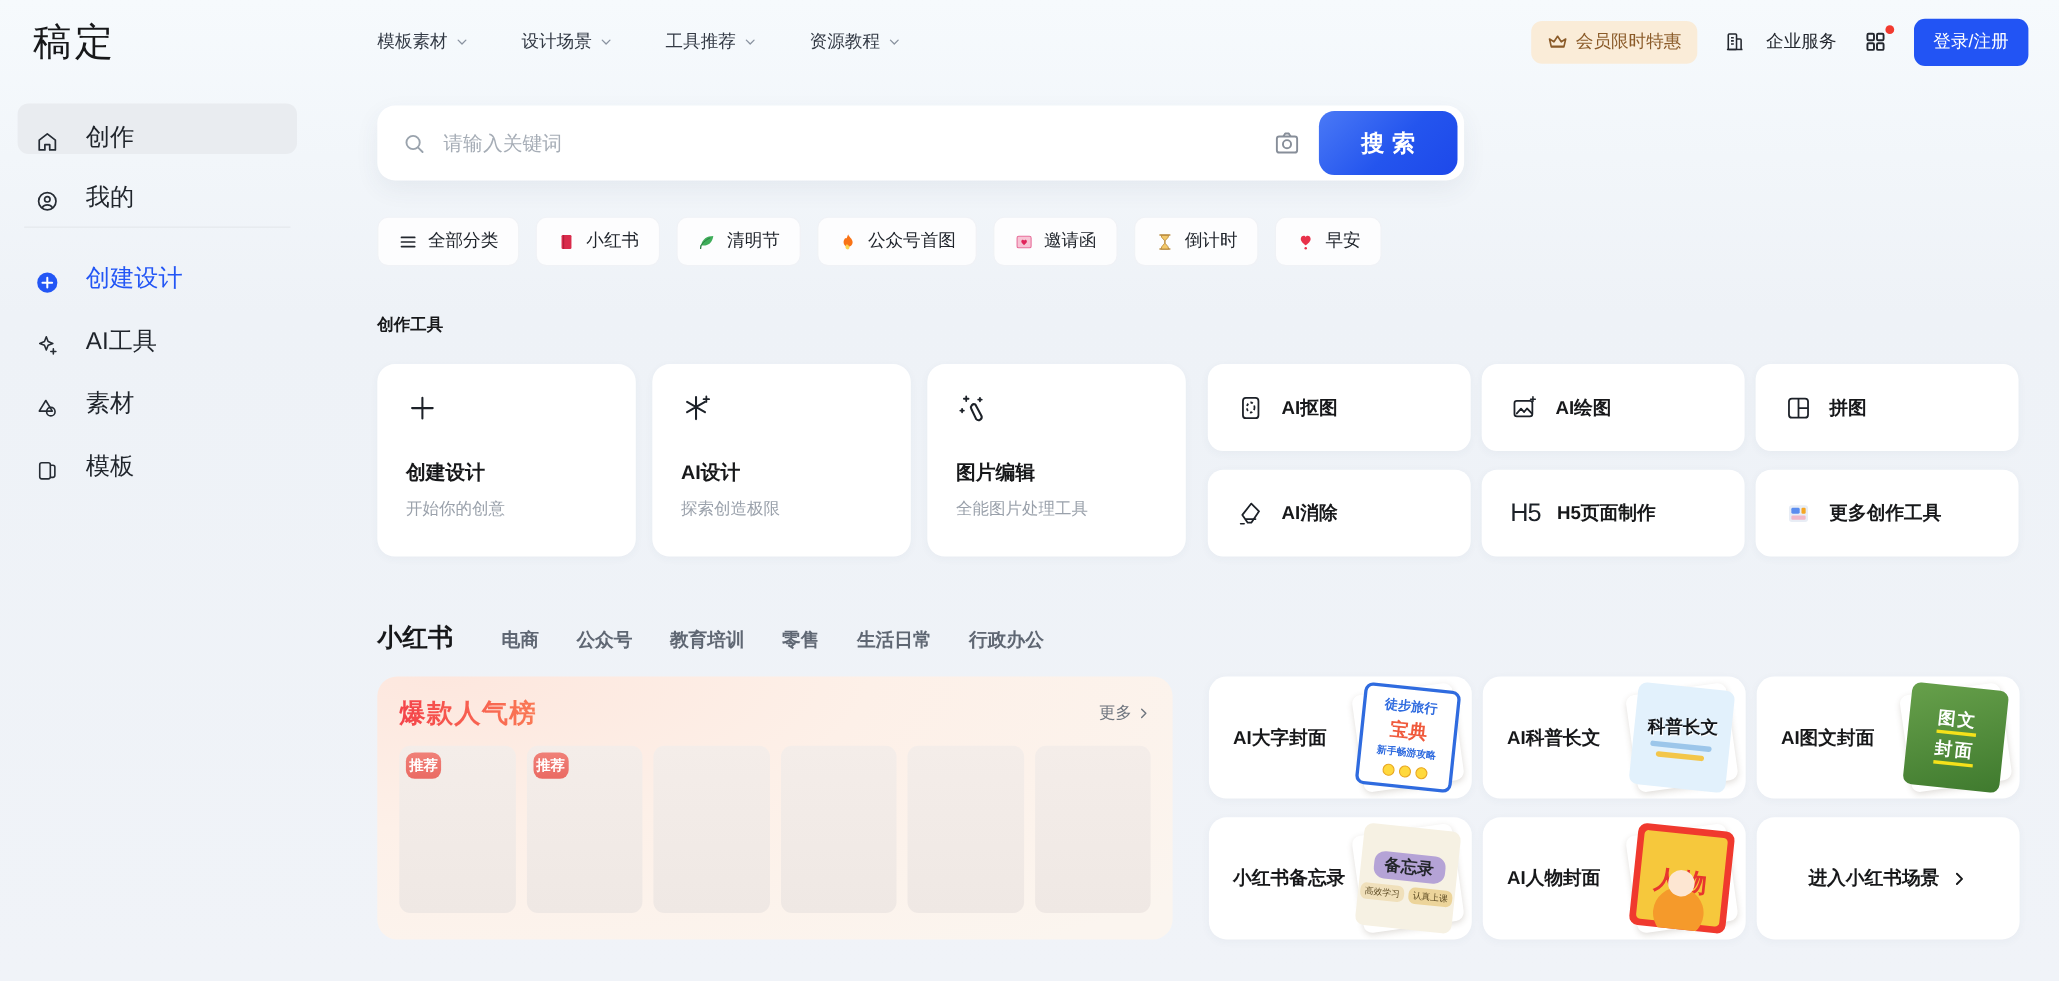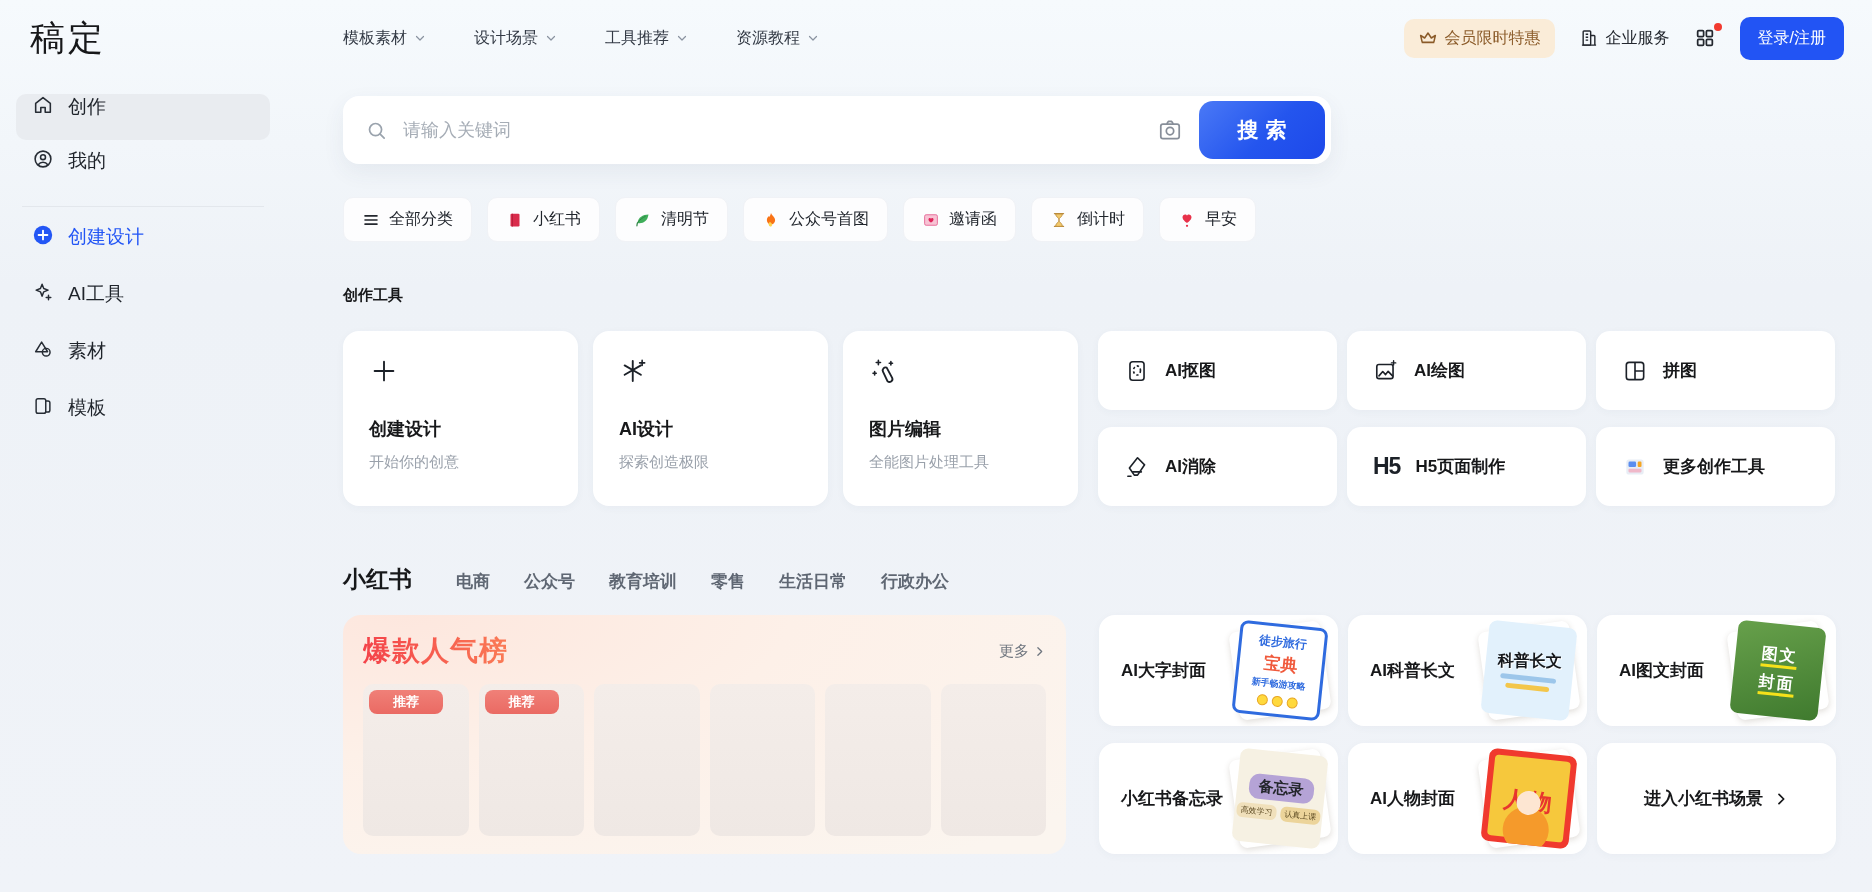--- a/index.html
+++ b/index.html
@@ -9,30 +9,30 @@
   .icon{flex:0 0 auto;color:#262c34}
   
   .topbar{height:76px;display:flex;align-items:center;padding:0 28px 0 30px;box-sizing:border-box}
   .logo{width:256px;font-size:35px;font-weight:400;letter-spacing:3px;cursor:pointer}
   .main-nav{display:flex;gap:48px;margin-left:57px;align-items:center}
   .nav-item{display:flex;align-items:center;gap:7px;font-size:16px;color:#333a45;cursor:pointer}
   .nav-item .chev{color:#8a93a0}
   .top-right{margin-left:auto;display:flex;align-items:center;gap:24px}
   .promo{display:flex;align-items:center;gap:7px;background:#faecd8;color:#8a5a28;
     font-size:16px;padding:9px 14px;border-radius:10px;cursor:pointer}
-  .enterprise{display:flex;align-items:center;gap:7px;font-size:16px;color:#23272e;cursor:pointer}
+  .enterprise{display:flex;align-items:center;gap:19px;font-size:16px;color:#23272e;cursor:pointer}
   .apps{position:relative;cursor:pointer;color:#23272e}
   .apps .dot{position:absolute;top:-4px;right:-6px;width:8px;height:8px;border-radius:50%;background:#f23a2f}
   .login-btn{background:#2254f4;color:#fff;border:none;font-size:16px;padding:11px 18px;
     border-radius:10px;cursor:pointer;font-family:inherit}
   
   .body-row{display:flex;height:816px}
   .sidebar{width:286px;box-sizing:border-box;padding:18px 16px 0 16px}
-  .side-item{height:46px;display:flex;align-items:flex-start;gap:14px;padding-left:16px;
-    border-radius:10px;font-size:19px;color:#1f242b;margin-bottom:8px;cursor:pointer}
+  .side-item{height:46px;display:flex;align-items:flex-end;gap:24px;padding-left:16px;
+    border-radius:10px;font-size:22px;color:#1f242b;margin-bottom:8px;cursor:pointer}
   .side-item.active{background:#e9ecf0}
   .side-divider{height:1px;background:#e3e7ec;margin:12px 6px 17px}
   .side-item.sec{height:44px;margin-bottom:13px}
   .side-item.blue{color:#2356f5}
   main{flex:1;box-sizing:border-box;padding:20px 34px 0 57px}
   
   .search-bar{width:988px;height:68px;background:#fff;border-radius:16px;display:flex;align-items:center;
     padding:0 6px 0 22px;box-sizing:border-box;box-shadow:0 8px 22px rgba(50,70,100,.07)}
   .search-bar input{flex:1;border:none;outline:none;font-size:18px;margin-left:13px;color:#333;
     background:transparent;font-family:inherit}
@@ -49,38 +49,38 @@
   .section-title{margin:44px 0 0;font-size:15px;font-weight:700}
   .tools-row{margin-top:26px;display:flex;gap:20px}
   .big-cards{display:flex;gap:15px}
   .big-card{width:235px;height:175px;background:#fff;border-radius:16px;box-sizing:border-box;
     padding:25px 0 0 26px;cursor:pointer;box-shadow:0 2px 8px rgba(50,70,100,.04)}
   .big-card .bt{margin-top:31px;font-size:18px;font-weight:700}
   .big-card .bs{margin-top:12px;font-size:15px;color:#9aa1ab}
   .small-cards{display:grid;grid-template-columns:repeat(3,239px);grid-auto-rows:79px;column-gap:10px;row-gap:17px}
   .small-card{background:#fff;border-radius:14px;display:flex;align-items:center;gap:15px;
     padding-left:26px;font-size:17px;font-weight:700;cursor:pointer;box-shadow:0 2px 8px rgba(50,70,100,.04)}
-  .h5glyph{font-size:23px;font-weight:700;letter-spacing:-1px;color:#1c2128}
+  .h5glyph{font-size:23px;font-weight:400;letter-spacing:-1px;color:#1c2128}
   
   .xhs-head{margin-top:58px;display:flex;align-items:baseline;gap:44px}
   .xhs-title{font-size:23px;font-weight:800}
   .xhs-tabs{display:flex;gap:34px}
   .xhs-tab{font-size:17px;font-weight:600;color:#5f6773;cursor:pointer}
   .xhs-row{margin-top:20px;display:flex;gap:33px}
   .hot-card{width:723px;height:239px;border-radius:18px;box-sizing:border-box;padding:17px 20px 0;
     background:radial-gradient(120% 130% at 8% 0%,#fde7de 0%,#fdf0e8 45%,#fbf5ef 100%)}
   .hot-head{display:flex;justify-content:space-between;align-items:center}
-  .hot-title{font-size:28px;font-weight:900;letter-spacing:1px;
+  .hot-title{font-size:24px;font-weight:900;letter-spacing:1px;
     background:linear-gradient(90deg,#f4434a,#fa7a55);-webkit-background-clip:text;background-clip:text;color:transparent}
   .more-link{display:flex;align-items:center;gap:4px;font-size:15px;color:#6f767f;cursor:pointer}
   .thumbs{margin-top:14px;display:flex;gap:10px}
   .thumb{flex:1;height:152px;border-radius:10px;background:linear-gradient(180deg,#f4ede9,#efe8e4);
     position:relative;cursor:pointer}
   .rec-badge{position:absolute;top:6px;left:6px;background:linear-gradient(180deg,#f08078,#ea6a63);
-    color:#fff;font-size:13px;font-weight:700;padding:3px 24px;border-radius:8px}
+    color:#fff;font-size:13px;font-weight:700;padding:3px 3px;border-radius:8px}
   .xhs-cards{display:grid;grid-template-columns:repeat(3,239px);grid-auto-rows:111px;column-gap:10px;row-gap:17px}
   .xhs-card{background:#fff;border-radius:16px;position:relative;overflow:hidden;display:flex;
     align-items:center;padding-left:22px;cursor:pointer;box-shadow:0 2px 8px rgba(50,70,100,.04)}
   .xhs-card .lbl{font-size:17px;font-weight:700;z-index:2;white-space:nowrap}
   .xthumb{position:absolute;right:10px;top:7px;width:96px;height:97px;z-index:1}
   .xthumb::before{content:"";position:absolute;inset:4px 2px;background:#fff;border-radius:8px;
     transform:rotate(-8deg);box-shadow:0 2px 6px rgba(80,60,40,.18)}
   .xfront{position:absolute;inset:2px 4px;border-radius:8px;transform:rotate(6deg);
     display:flex;flex-direction:column;align-items:center;justify-content:center;overflow:hidden}
   

